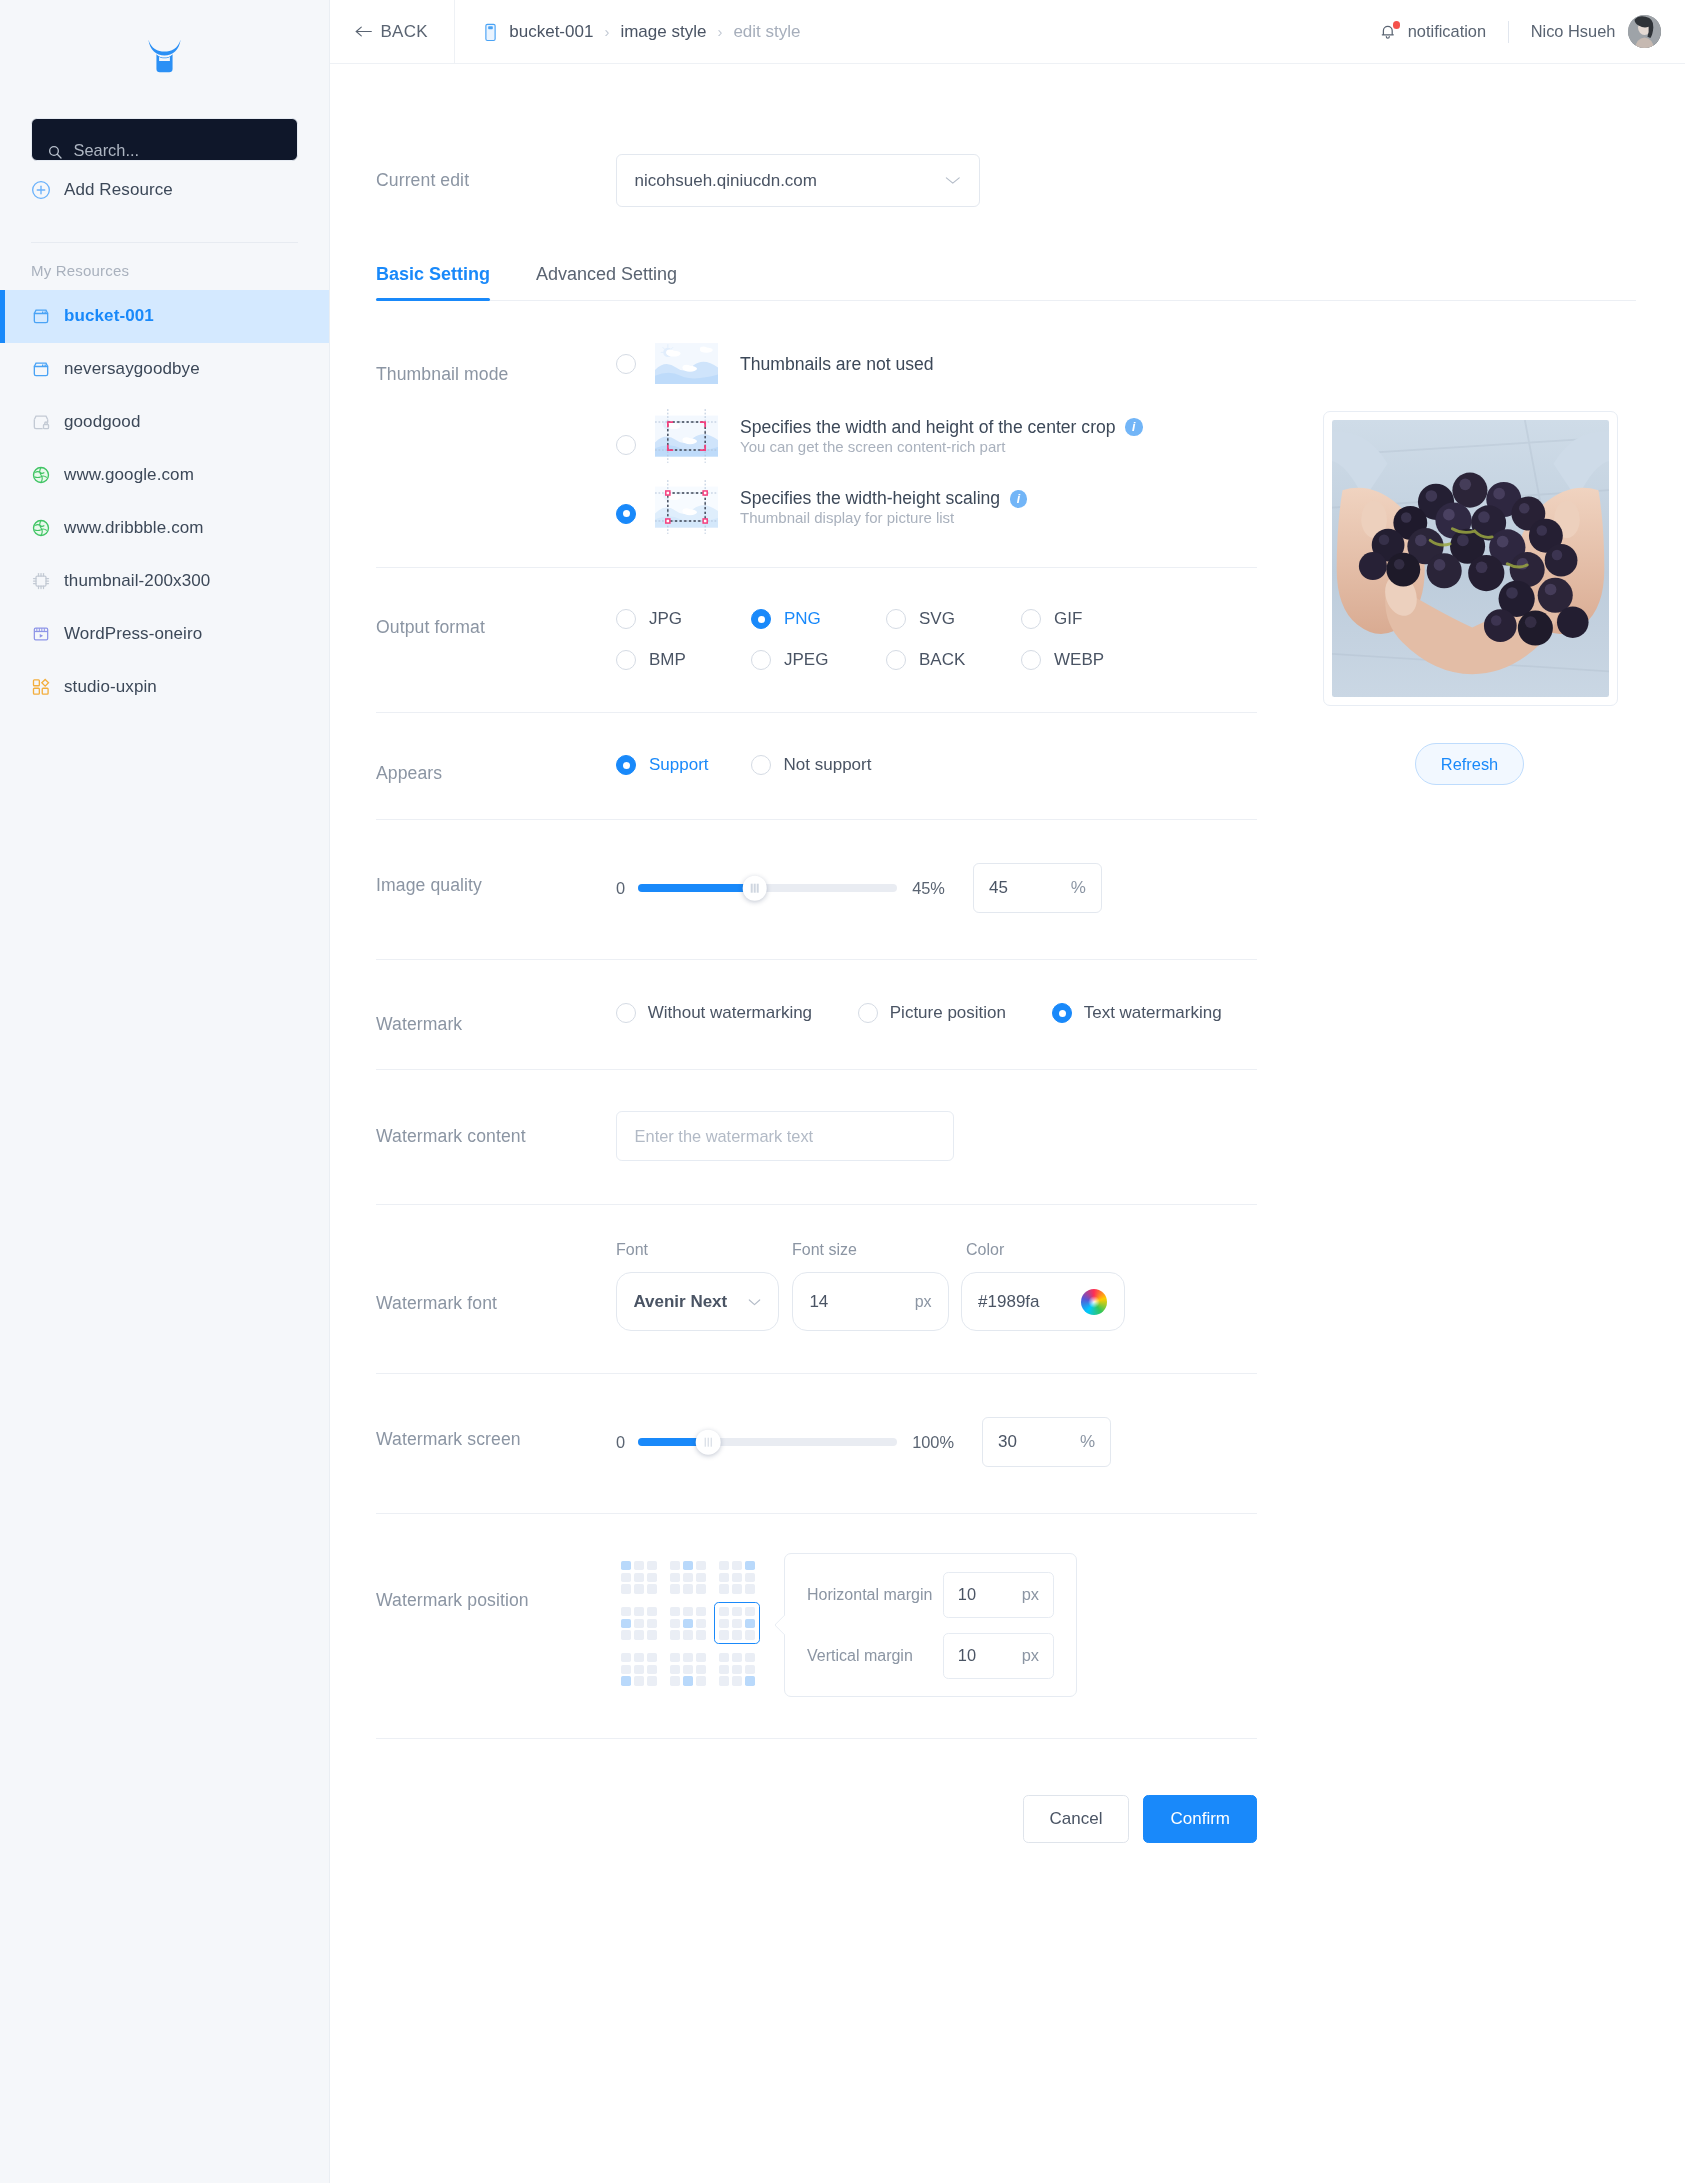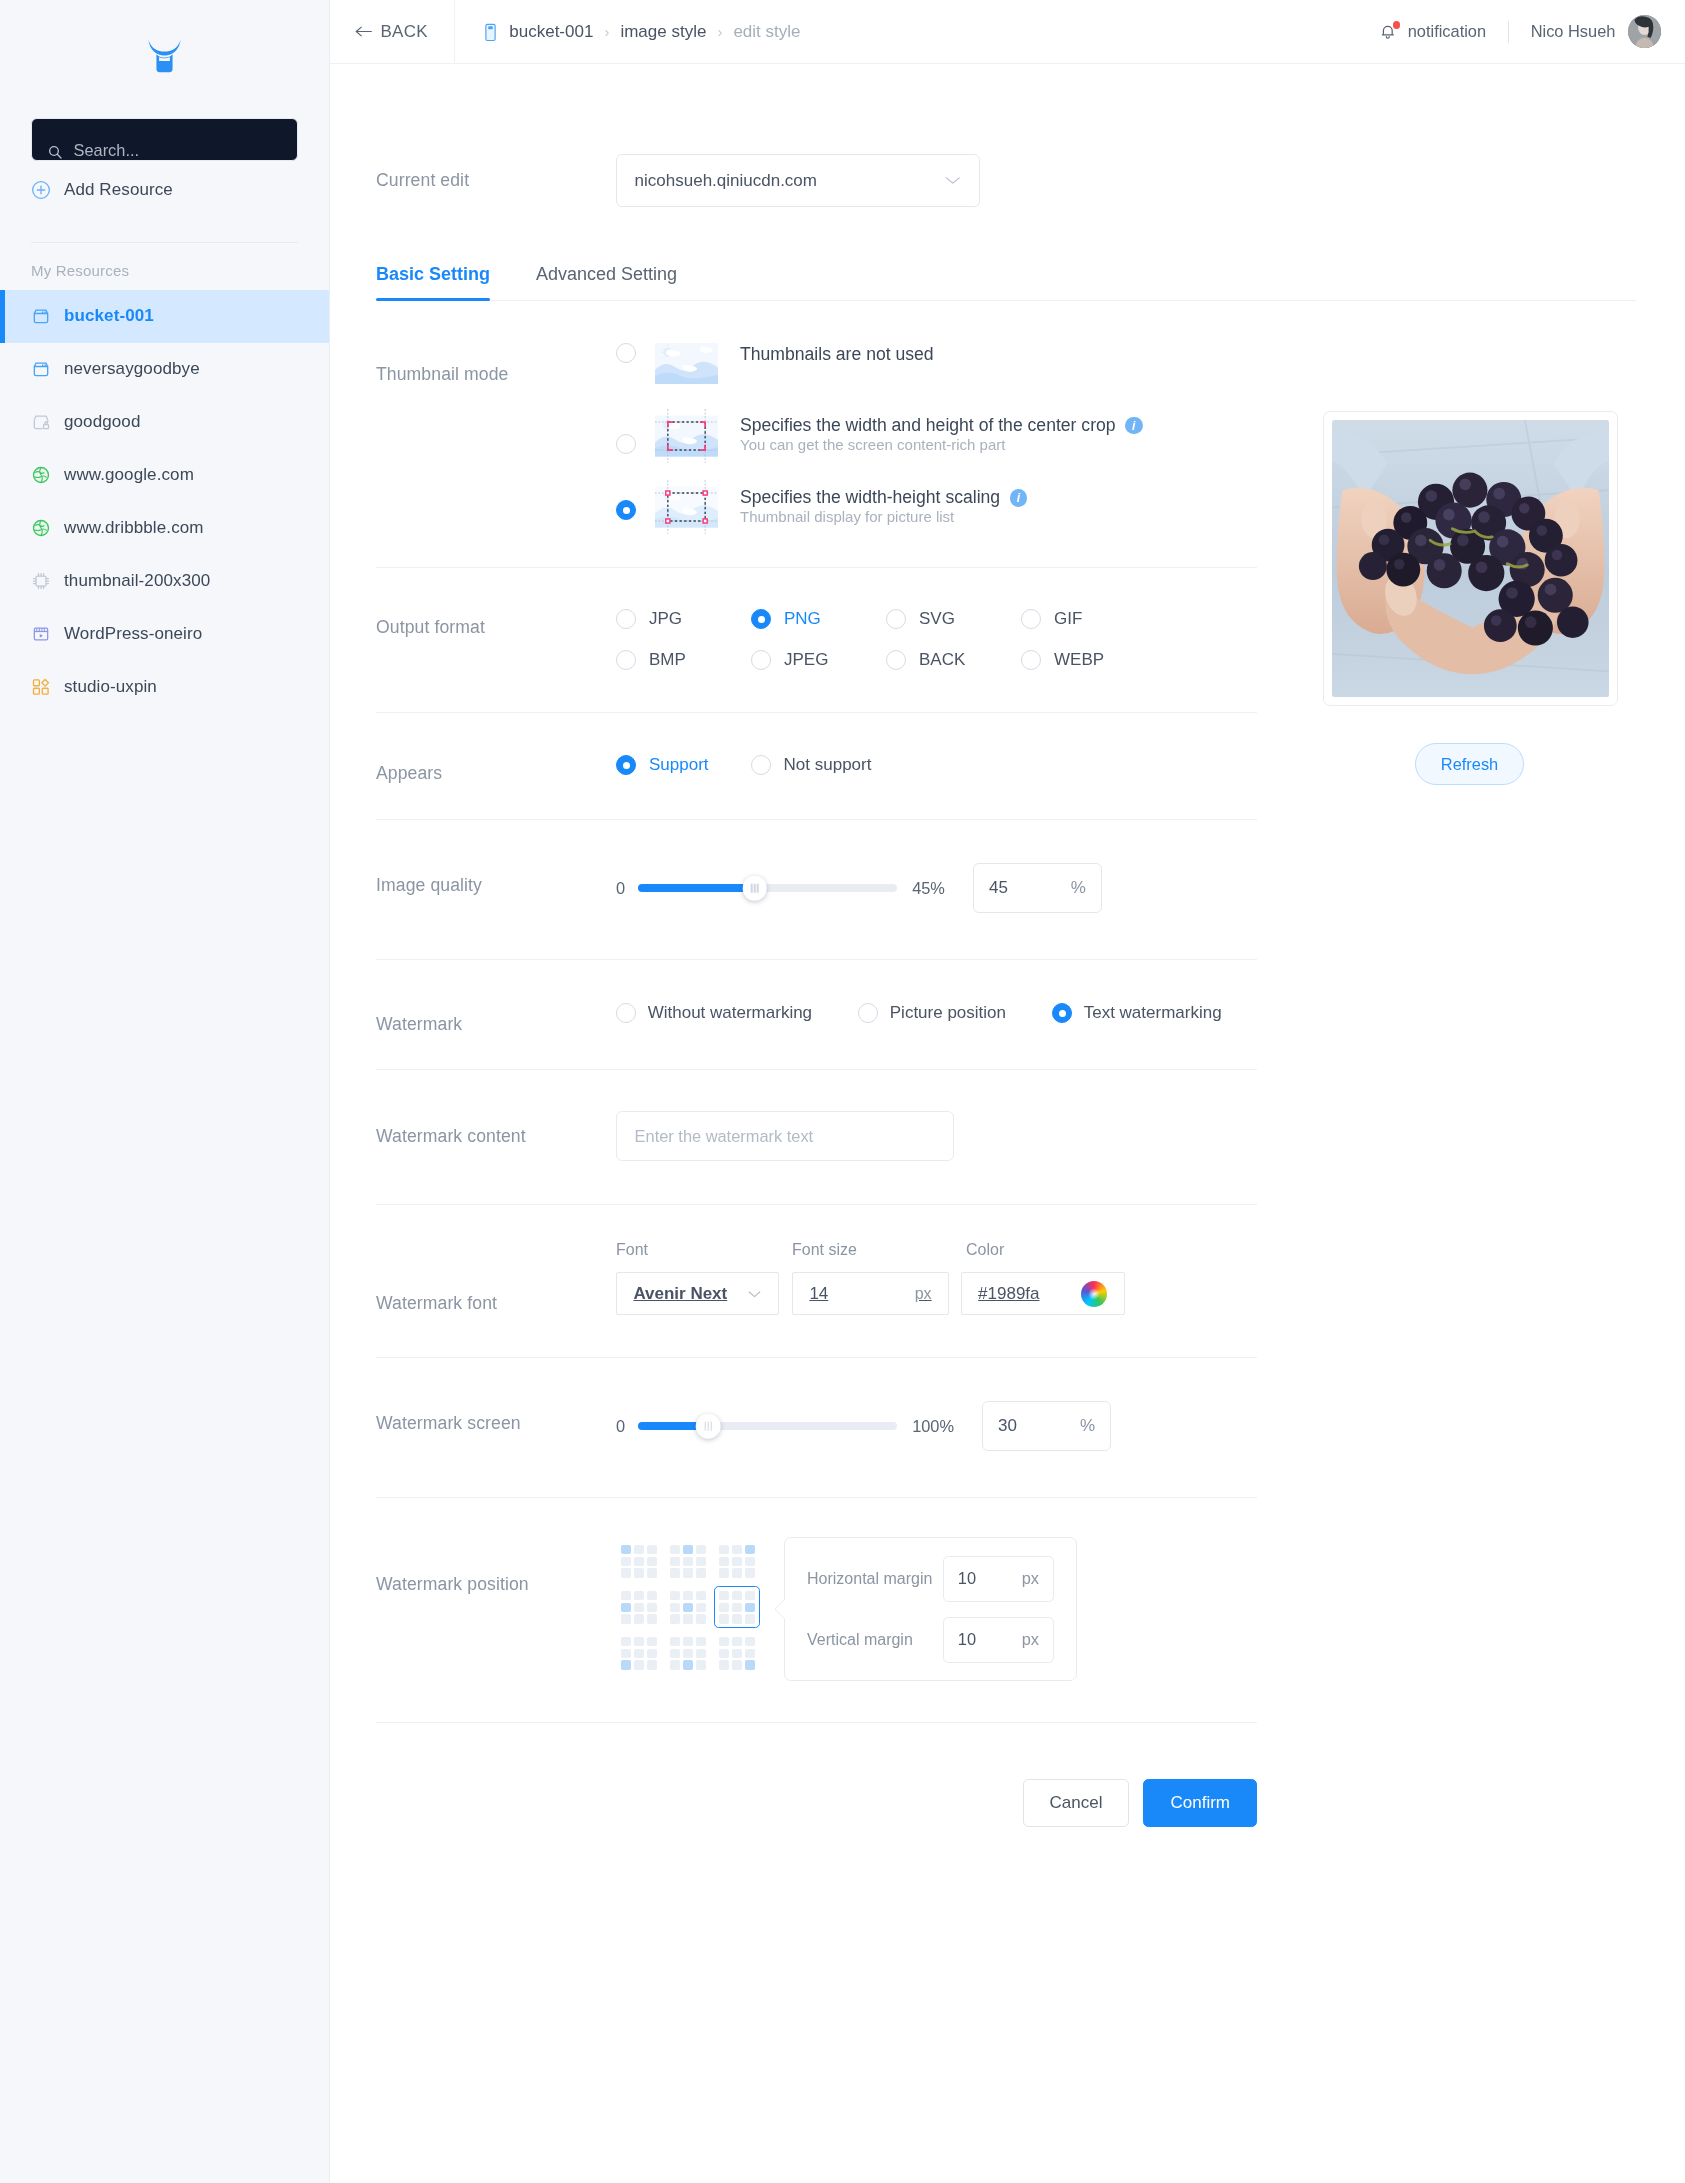--- a/index.html
+++ b/index.html
@@ -138,21 +138,21 @@
   .frow {
     display:flex; border-bottom: 0.6px solid #eceff4;
     width: 881px; padding: 0;
   }
   .frow:last-of-type { border-bottom: none; }
   .frow > .lbl { padding-top: 0; }
   .fbody { flex:1; min-width:0; }
 
   
   .tm-section { padding: 42px 0 40px 0; }
-  .tm-opt { display:flex; align-items:flex-start; margin-bottom: 30px; }
+  .tm-opt { display:flex; align-items:center; margin-bottom: 30px; }
   .tm-opt:last-child { margin-bottom: 0; }
   .radio {
     width: 20px; height:20px; border-radius:50%;
     border:1.2px solid #d5dbe4; background:#fff; flex:0 0 20px;
     display:flex; align-items:center; justify-content:center; cursor:pointer;
   }
   .radio.on { border-color:#1989fa; background:#1989fa; }
   .radio.on::after { content:""; width:7px; height:7px; border-radius:50%; background:#fff; }
   .tm-thumb { width: 63px; height: 41px; margin-left: 19px; flex:0 0 63px; position:relative;}
   .tm-texts { margin-left: 22px; padding-top: 1.2px;}
@@ -211,22 +211,22 @@
   .textinput input::placeholder { color:#b2bac6; }
 
   
   .wf-section { padding: 36px 0 42px 0; }
   .wf-heads { display:flex; gap:0; margin-bottom: 13px; }
   .wf-head { font-size:16px; color:#8b95a3; }
   .wf-head.h1 { width: 176px; }
   .wf-head.h2 { width: 174px; }
   .wf-fields { display:flex; gap: 0; }
   .field {
-    height: 43px; border:0.6px solid #e3e8ef; border-radius:2px; background:#fff;
-    display:flex; align-items:center; padding: 0 16.4px; font-size:17px; color:#4a5464;text-decoration:underline;
+    height: 59px; border:0.6px solid #e3e8ef; border-radius:15px; background:#fff;
+    display:flex; align-items:center; padding: 0 16.4px; font-size:17px; color:#4a5464;
   }
   .field.f-font { width: 163px; margin-right: 13px; font-weight:600;}
   .field.f-font .chev { margin-left:auto; width:15px; height:9.4px; color:#b4bcc8;}
   .field.f-size { width: 157px; margin-right: 11.7px; }
   .field.f-size .unit { margin-left:auto; color:#8b95a3; font-size:16px;}
   .field.f-color { width: 164px; }
   .field.f-color .wheel {
     margin-left:auto; width: 26px; height:26px; border-radius:50%;
     background: conic-gradient(#ff2d55,#ffcc00,#34c759,#00c7ff,#5856d6,#ff2d55);
     position:relative;

